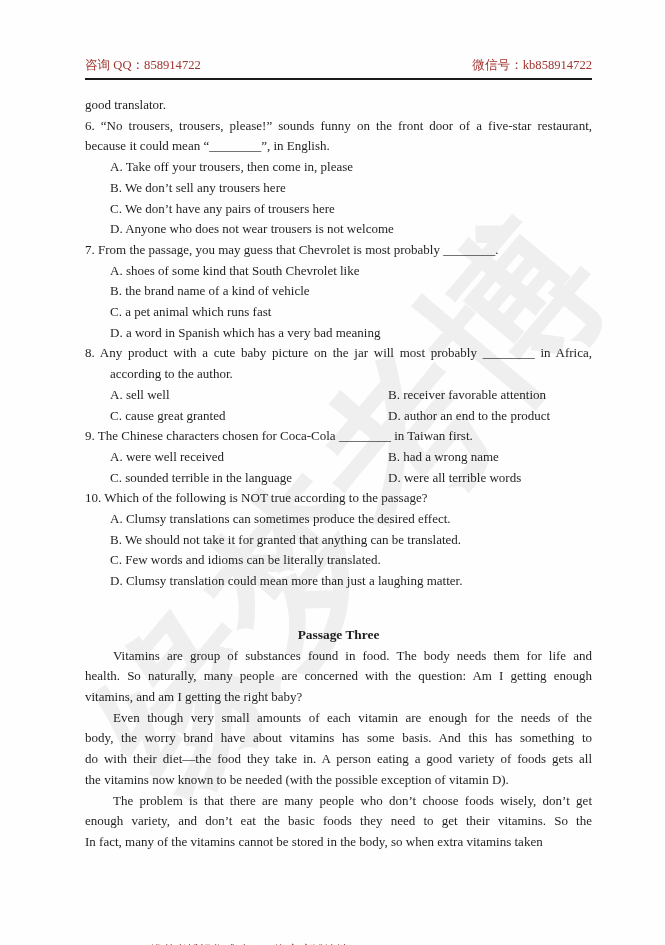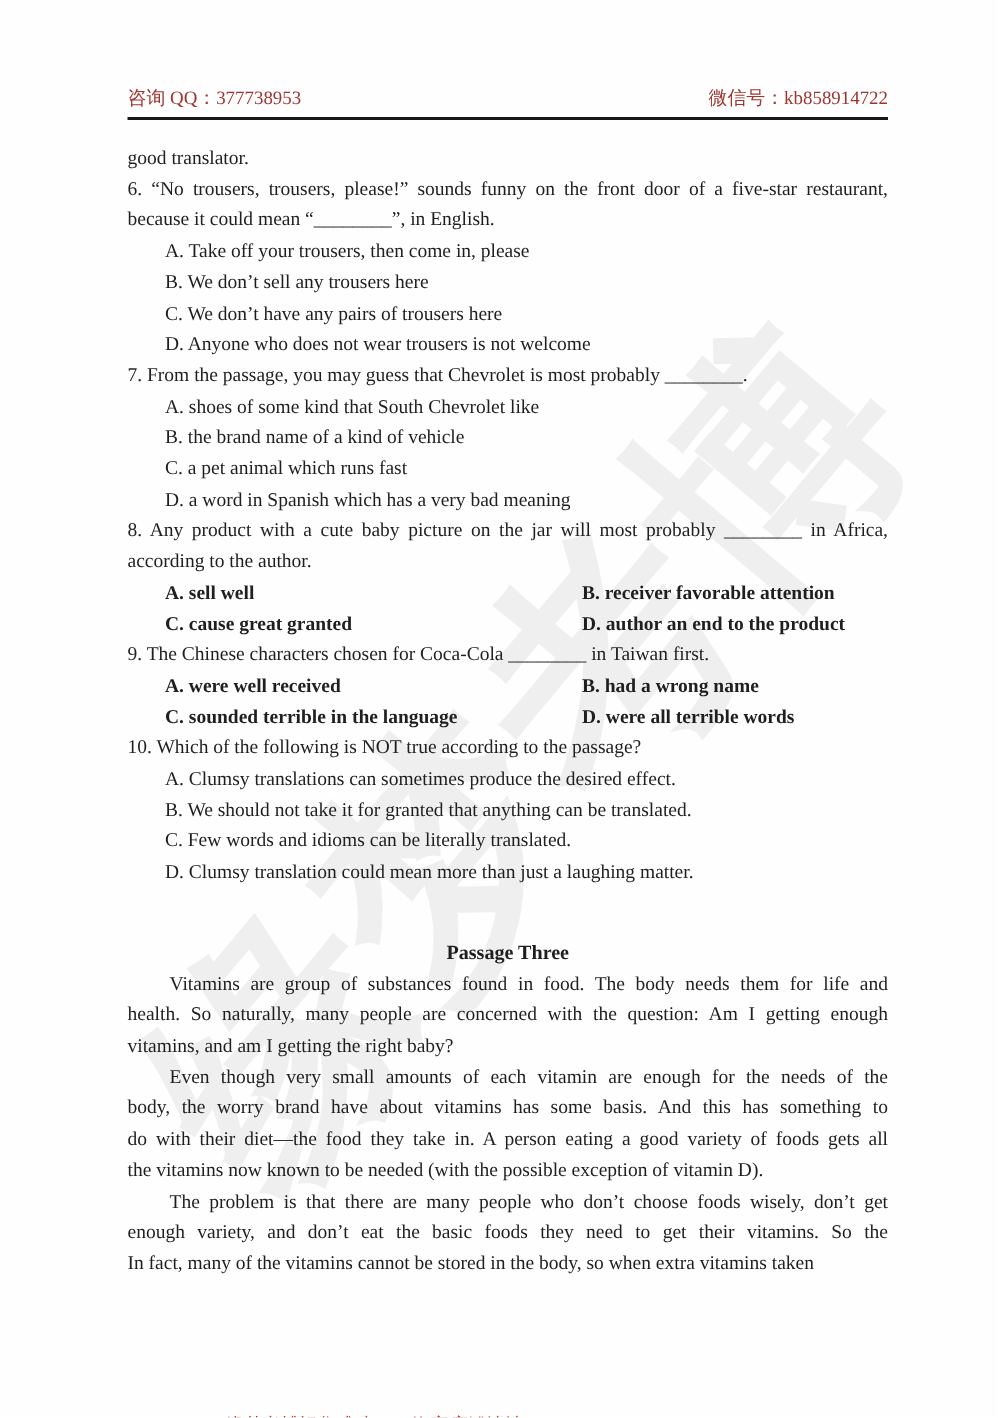--- a/index.html
+++ b/index.html
@@ -20,23 +20,23 @@
   
   .header{
     margin:57px 73px 0 85px;display:flex;justify-content:space-between;
     font-size:12.6px;line-height:16px;color:#a0342f;
     border-bottom:2px solid #1a1a1a;padding-bottom:5px;
   }
   
   .body{margin:15px 73px 0 85px;width:507px;font-size:13px;}
   .line{line-height:20.7px;min-height:20.7px;}
   .jl{text-align:justify;text-align-last:justify;}
-  .stem-line.indent{}
+  .stem-line.indent{margin-left:25px;}
   .opts-list{margin-left:25px;}
-  .opts-grid{margin-left:25px;display:grid;grid-template-columns:278px auto;font-weight:bold;}
+  .opts-grid{margin-left:25px;display:grid;grid-template-columns:278px auto;}
   .passage-title{
     margin-top:33px;text-align:center;font-weight:bold;font-size:13.4px;
   }
   .pline.first{text-indent:28px;}
   
   .footer{
     position:absolute;left:85px;right:73px;top:884px;
     font-size:12.3px;line-height:18px;z-index:1;
   }
   .footer-center{display:flex;justify-content:center;gap:22px;color:#a0342f;}
@@ -49,21 +49,21 @@
 </head>
 <body>
 
 <div class="page">
 
   <div class="watermark">缘梦考博</div>
 
   <div class="content-layer">
 
     <div class="header">
-      <span>咨询 QQ：377738953</span>
+      <span>咨询 QQ：858914722</span>
       <span>微信号：kb858914722</span>
     </div>
 
     <div class="body">
       <div class="line">good translator.</div>
 
       <div id="questions">
           <div class="question">
             <div class="line stem-line jl">6. “No trousers, trousers, please!” sounds funny on the front door of a five-star restaurant,</div>
             <div class="line stem-line">because it could mean “________”, in English.</div>

